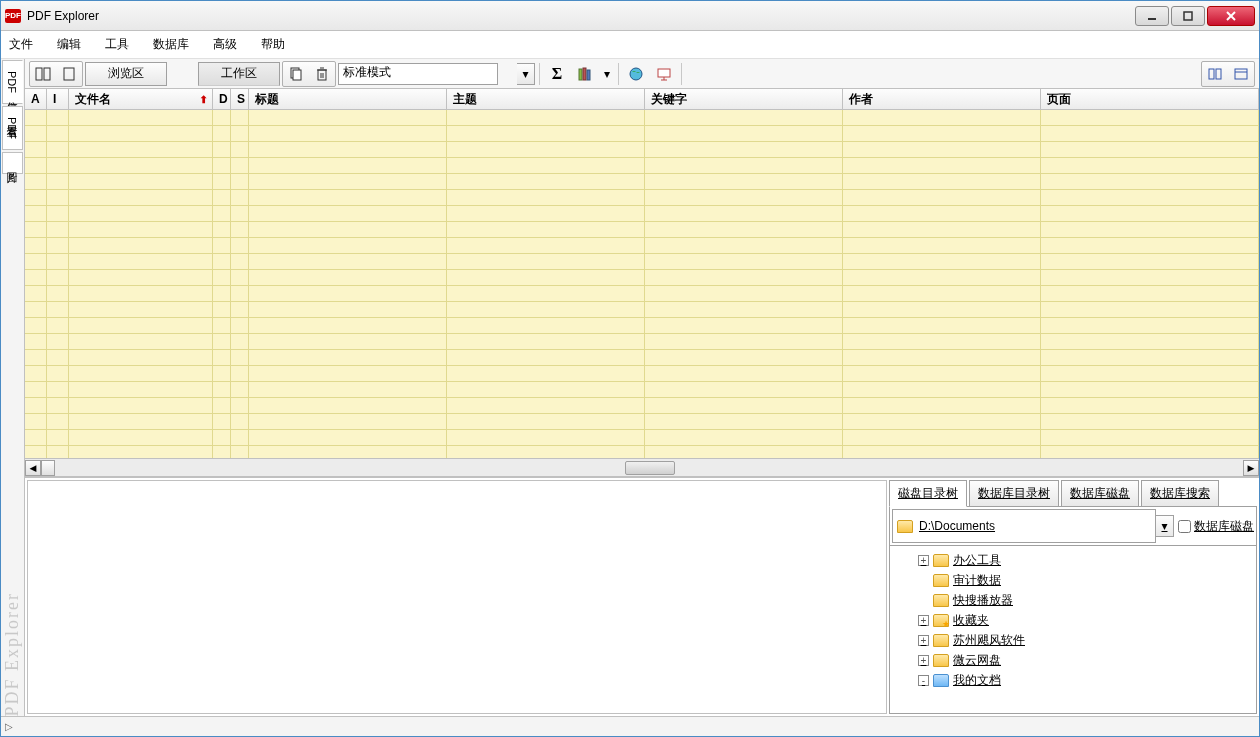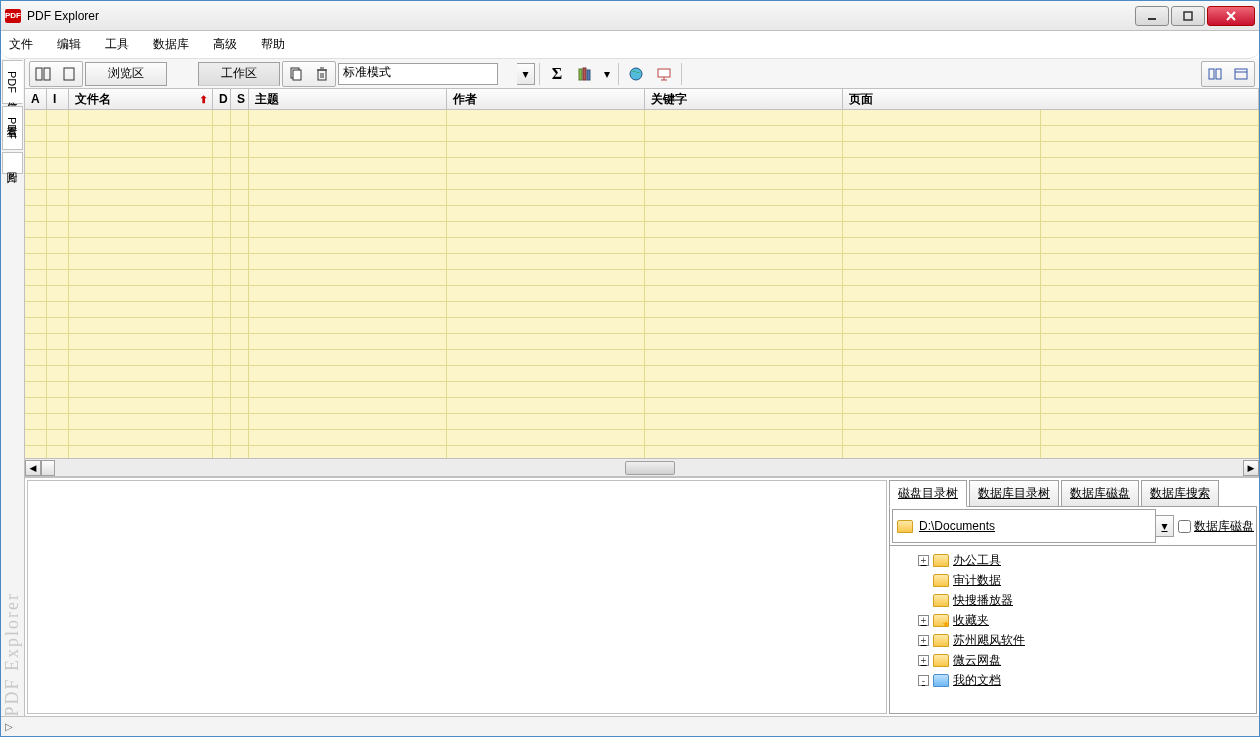--- a/index.html
+++ b/index.html
@@ -9,21 +9,21 @@
 
 .titlebar { height: 30px; background: linear-gradient(#f8f8f8,#e8e8e8); display: flex; align-items: center; padding: 0 4px; border-bottom: 1px solid #c0c0c0; }
 .titlebar .app-icon { width:16px; height:14px; margin-right:6px; display:inline-block; background:#c00; color:#fff; font-size:8px; font-weight:bold; text-align:center; line-height:14px; border-radius:2px;}
 .titlebar .title { flex:1; color:#000; }
 .win-controls { display:flex; }
 .win-btn { width:34px; height:20px; margin-left:2px; background:linear-gradient(#f0f0f0,#d8d8d8); border:1px solid #8a8a8a; border-radius:3px; display:flex; align-items:center; justify-content:center; cursor:pointer;}
 .win-btn.close { width:48px; background:linear-gradient(#e67,#c8102e); border-color:#a00;}
 .win-btn svg { width:12px; height:12px; }
 
 
-.menubar { height:28px; display:flex; align-items:center; padding:0 8px; gap:24px; border-bottom:1px solid #e0e0e0;border-radius:10px;}
+.menubar { height:28px; display:flex; align-items:center; padding:0 8px; gap:24px; border-bottom:1px solid #e0e0e0;}
 .menubar span { cursor:pointer; }
 
 
 .main-area { flex:1; display:flex; min-height:0; }
 
 
 .side-tabs { width:24px; display:flex; flex-direction:column; border-right:1px solid #c0c0c0; background:#f4f4f4;}
 .vtab { writing-mode: vertical-rl; text-orientation: mixed; padding:10px 3px; border:1px solid #c0c0c0; margin:1px; background:#fff; cursor:pointer; font-size:11px; text-align:center;}
 .vtab.active { background:#fff; border-right-color:#fff; }
 .side-brand { flex:1; display:flex; align-items:flex-end; justify-content:center; }
@@ -220,23 +220,24 @@
       <div class="grid-wrap">
         <div class="grid-header">
           <div class="gh-cell col-A">A</div>
           <div class="gh-cell col-I">I</div>
           <div class="gh-cell col-file">
               <span>文件名</span>
               <span class="sort-ind">⬆</span>
             </div>
           <div class="gh-cell col-D">D</div>
           <div class="gh-cell col-S">S</div>
+          <div class="gh-cell col-title">标题</div>
           <div class="gh-cell col-subj">主题</div>
+          <div class="gh-cell col-key">关键字</div>
           <div class="gh-cell col-auth">作者</div>
-          <div class="gh-cell col-key">关键字</div>
           <div class="gh-cell col-page">页面</div>
         </div>
         <div class="grid-body" id="grid-body">
             <div class="row-line">
               <div class="cell col-A"></div>
               <div class="cell col-I"></div>
               <div class="cell col-file"></div>
               <div class="cell col-D"></div>
               <div class="cell col-S"></div>
               <div class="cell col-title"></div>

